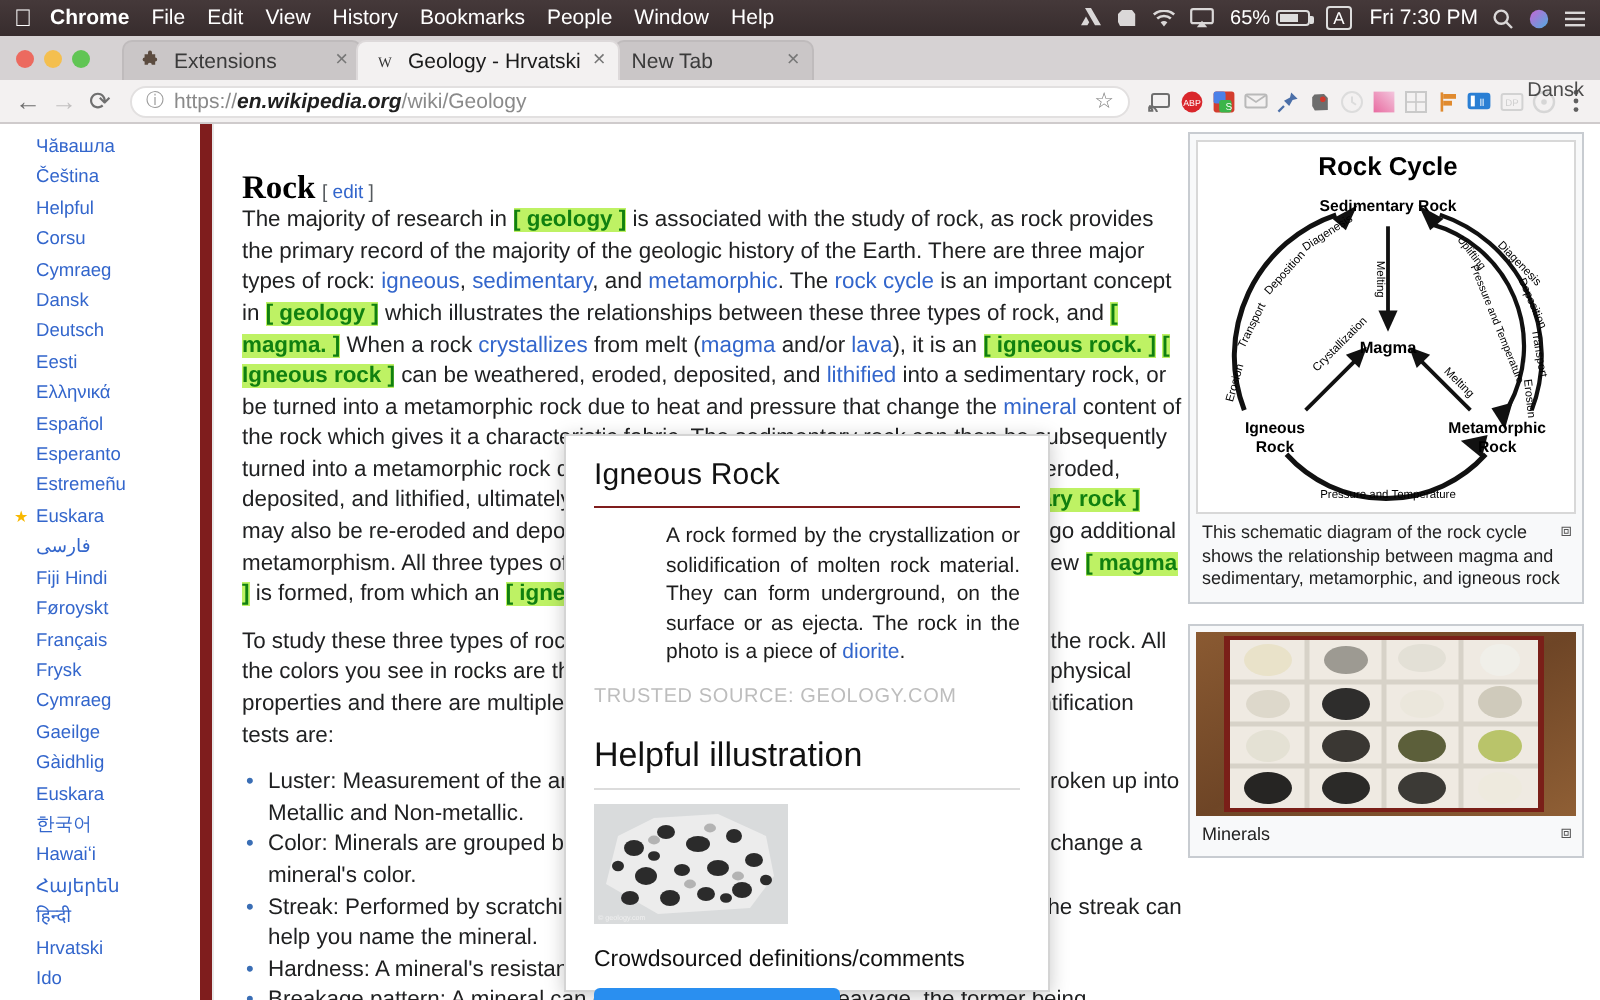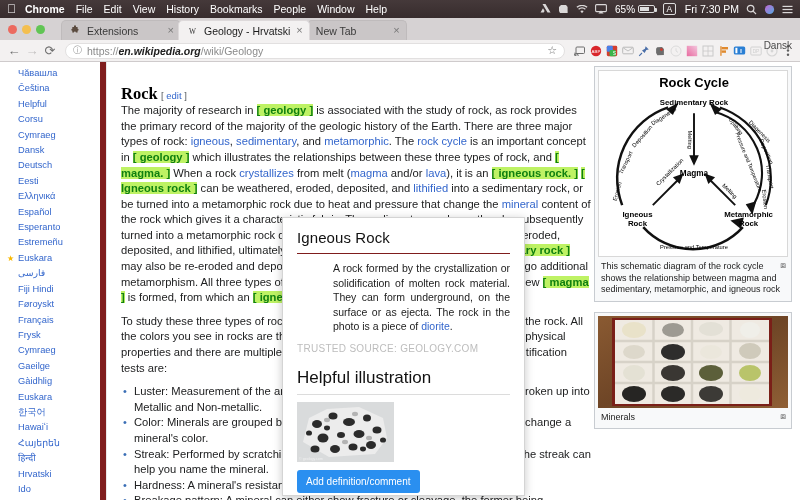--- a/index.html
+++ b/index.html
@@ -601,17 +601,18 @@
           <g fill="#a5a5a5" opacity="0.8">
             <ellipse cx="30" cy="18" rx="3" ry="2.2"></ellipse>
               <ellipse cx="58" cy="12" rx="3" ry="2.2"></ellipse>
             <ellipse cx="48" cy="40" rx="3" ry="2.2"></ellipse>
               <ellipse cx="72" cy="36" rx="3" ry="2.2"></ellipse>
           </g>
         </svg>
         <span class="wm">© geology.com</span>
       </div>
 
+      <h3>Crowdsourced definitions/comments</h3>
       <button class="addbtn">Add definition/comment</button>
     </div>
 
   </div>
 </div>
 
 </body></html>

